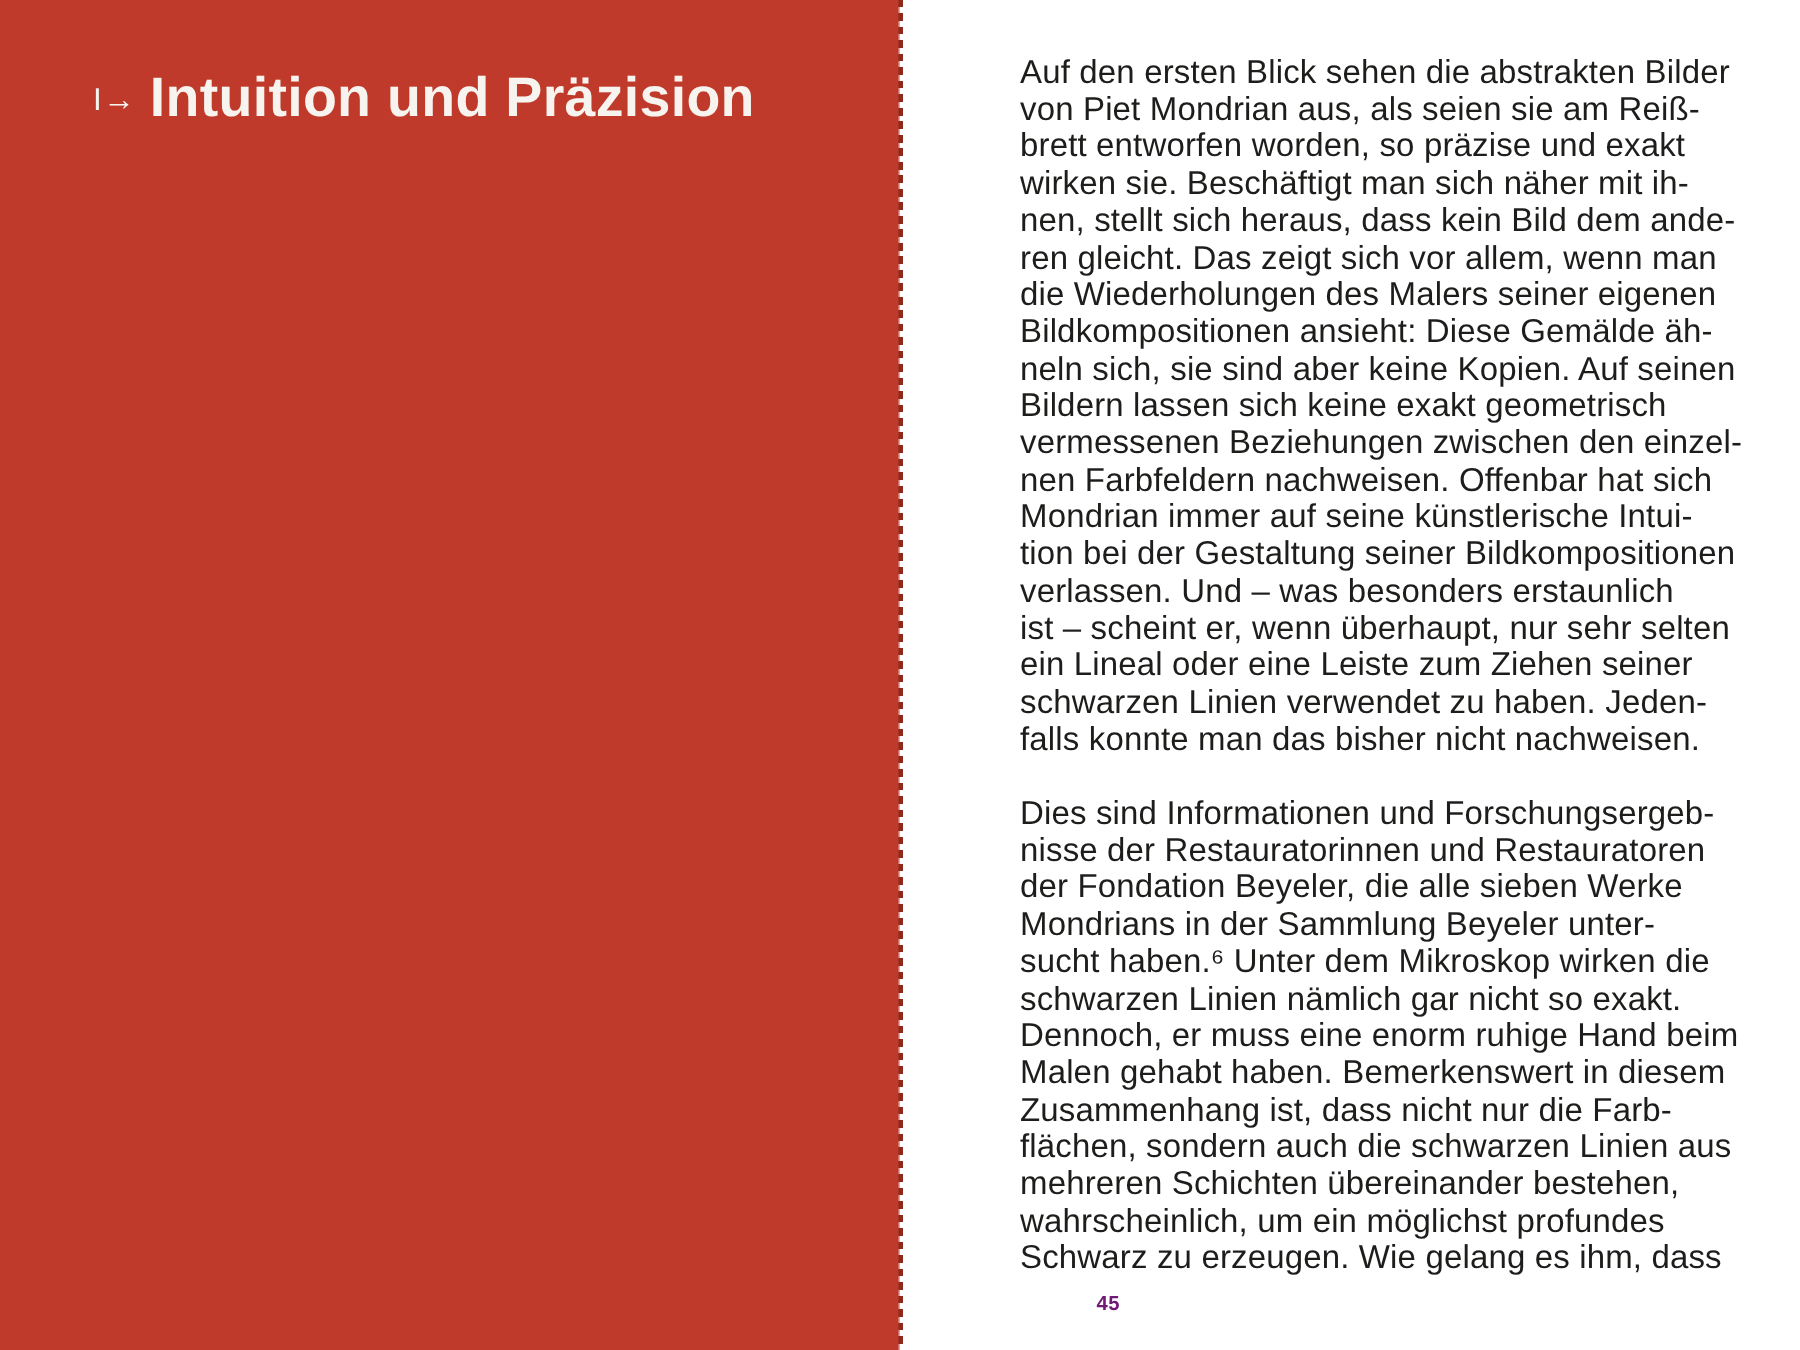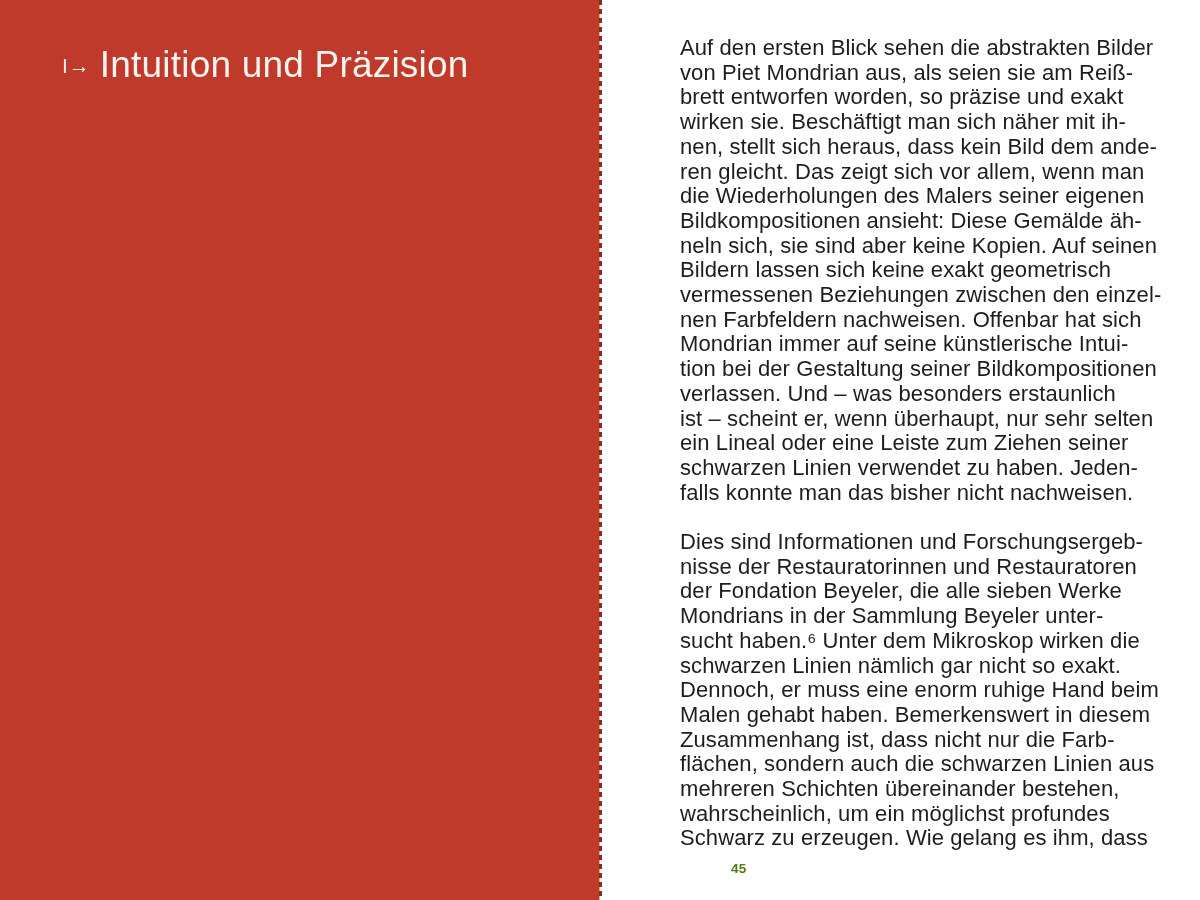--- a/index.html
+++ b/index.html
@@ -42,21 +42,21 @@
   }
   .chapter-marker {
     font-size: 21px;
     font-weight: 400;
     letter-spacing: 1px;
     transform: translateY(-4px);
     margin-right: 9px;
   }
   .chapter-title {
     font-size: 37px;
-    font-weight: 400;
+    font-weight: 700;
     letter-spacing: 0.2px;
     line-height: 1;
   }
   
   .right-panel {
     position: absolute;
     left: 602px; top: 0;
     width: 598px; height: 750px;
     background: #ffffff;
   }
@@ -73,21 +73,21 @@
   .text-column p {
     white-space: pre;       
     margin-bottom: 24.7px;
   }
   .page-number {
     position: absolute;
     left: 129px;  
     top: 861px;
     font-size: 13.5px;
     font-weight: 700;
-    color: #4d7c0f;
+    color: #701a75;
     letter-spacing: 0.3px;
   }
 </style>
 </head>
 <body>
 
 <div class="page">
 
   <div class="left-panel">
     <div class="chapter-heading">

